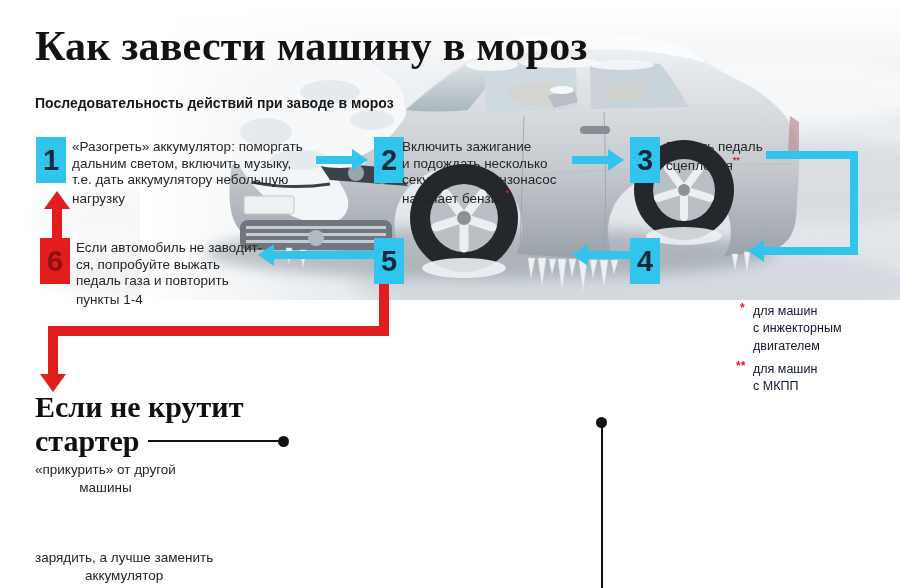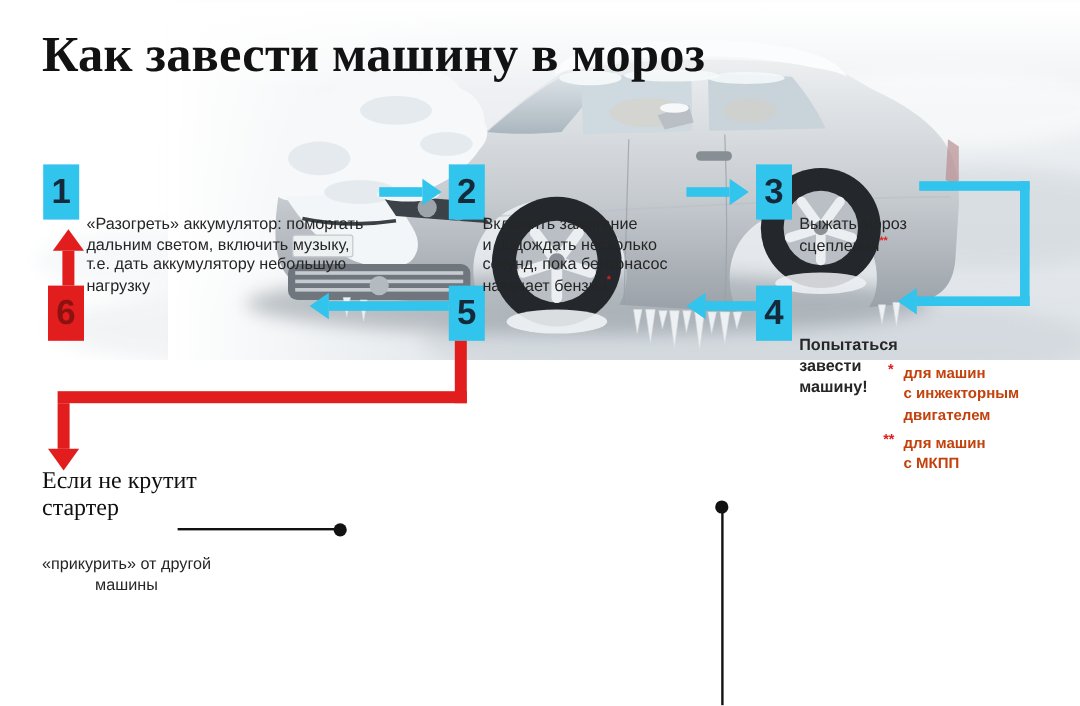--- a/index.html
+++ b/index.html
@@ -17,21 +17,21 @@
          font-size:42px;line-height:1.05;color:#121212;letter-spacing:.2px;}
   #subtitle{left:35px;top:95px;font-size:14px;font-weight:bold;color:#181818;}
   
   .stepbox{width:30px;height:46px;display:flex;align-items:center;justify-content:center;
            font-weight:bold;font-size:29px;line-height:1;}
   .box-cyan{background:var(--cyan);color:var(--navy);}
   .box-red{background:var(--red);color:var(--darkred);}
   #box1{left:36px;top:137px} #box2{left:374px;top:137px} #box3{left:630px;top:137px}
   #box4{left:630px;top:238px} #box5{left:374px;top:238px} #box6{left:40px;top:238px}
   
-  .steptext{font-size:13.5px;line-height:1.24;color:var(--ink);white-space:pre-line;margin-top:40px;}
+  .steptext{font-size:13.5px;line-height:1.24;color:var(--ink);white-space:pre-line;}
   #text1{left:72px;top:139px} #text2{left:402px;top:139px} #text3{left:666px;top:139px}
   #text4{left:666px;top:240px;font-weight:bold}
   #text5{left:410px;top:240px} #text6{left:76px;top:240px}
   sup.mark{color:var(--red);font-size:9px;font-weight:bold;position:relative;top:-1px;}
   
   .cshaft{background:var(--cyan);}
   .head-right{width:0;height:0;border-top:11px solid transparent;border-bottom:11px solid transparent;border-left:16px solid var(--cyan);}
   .head-left{width:0;height:0;border-top:11px solid transparent;border-bottom:11px solid transparent;border-right:16px solid var(--cyan);}
   #arr12-shaft{left:316px;top:156px;width:36px;height:8px}
   #arr12-head{left:352px;top:149px}
@@ -47,26 +47,26 @@
   #arr56-head{left:258px;top:244px}
   
   .rshaft{background:var(--red);}
   #arr61-shaft{left:52px;top:209px;width:10px;height:29px}
   #arr61-head{left:44px;top:191px;width:0;height:0;border-left:13px solid transparent;border-right:13px solid transparent;border-bottom:18px solid var(--red);}
   #red5-v1{left:379px;top:284px;width:10px;height:52px}
   #red5-h{left:48px;top:326px;width:341px;height:10px}
   #red5-v2{left:48px;top:336px;width:10px;height:38px}
   #red5-head{left:40px;top:374px;width:0;height:0;border-left:13px solid transparent;border-right:13px solid transparent;border-top:18px solid var(--red);}
   
-  #starter-heading{left:35px;top:390px;font-family:"Liberation Serif",serif;font-weight:400;
-                   font-size:20px;line-height:1.12;color:#101010;white-space:pre-line;}
+  #starter-heading{left:35px;top:390px;font-family:"Liberation Serif",serif;font-weight:700;
+                   font-size:30px;line-height:1.12;color:#101010;white-space:pre-line;}
   .starter-item{left:35px;font-size:13.5px;line-height:1.26;color:var(--ink);white-space:pre-line;text-align:center;}
   #item1{top:461px} #item2{top:506px} #item3{top:549px}
   
-  .footnote{font-size:12.5px;line-height:1.38;color:#c2410c;white-space:pre-line;font-weight:bold;}
+  .footnote{font-size:12.5px;line-height:1.38;color:#0f172a;white-space:pre-line;}
   .fnmark{color:var(--red);font-size:12px;font-weight:bold;}
   #fn1mark{left:740px;top:301px} #fn1{left:753px;top:303px}
   #fn2mark{left:736px;top:359px} #fn2{left:753px;top:361px}
   
   #hood-callout-line{left:148px;top:440px;width:132px;height:2px;background:#121212;}
   #hood-callout-dot{left:278px;top:436px;width:11px;height:11px;border-radius:50%;background:#121212;}
   #door-callout-line{left:601px;top:427px;width:2px;height:161px;background:#121212;}
   #door-callout-dot{left:596px;top:417px;width:11px;height:11px;border-radius:50%;background:#121212;}
   #car-svg{left:0;top:288;}
 </style>
@@ -213,41 +213,43 @@
       <polygon points="600,548 608,548 604,575"></polygon>
       <polygon points="611,548 618,548 614,562"></polygon>
       <polygon points="286,536 292,536 289,552"></polygon>
       <polygon points="300,538 306,538 303,556"></polygon>
       <polygon points="732,542 738,542 735,558"></polygon>
       <polygon points="744,540 750,540 747,560"></polygon>
     </g>
   </svg>
 
   <div id="title" class="abs">Как завести машину в мороз</div>
+  <div id="subtitle" class="abs">Последовательность действий при заводе в мороз</div>
 
   <div id="box1" class="abs stepbox box-cyan">1</div>
   <div id="box2" class="abs stepbox box-cyan">2</div>
   <div id="box3" class="abs stepbox box-cyan">3</div>
   <div id="box4" class="abs stepbox box-cyan">4</div>
   <div id="box5" class="abs stepbox box-cyan">5</div>
   <div id="box6" class="abs stepbox box-red">6</div>
 
   <div id="text1" class="abs steptext"><span>«Разогреть» аккумулятор: поморгать
 дальним светом, включить музыку,
 т.е. дать аккумулятору небольшую
 нагрузку</span><sup class="mark"></sup></div>
   <div id="text2" class="abs steptext"><span>Включить зажигание
 и подождать несколько
 секунд, пока бензонасос
 накачает бензин</span><sup class="mark">*</sup></div>
-  <div id="text3" class="abs steptext"><span>Выжать мороз
+  <div id="text3" class="abs steptext"><span>Выжать педаль
 сцепления</span><sup class="mark">**</sup></div>
-  <div id="text4" class="abs steptext"><span>Попытаться
-завести
-машину!</span><sup class="mark"></sup></div>
+  <div id="text6" class="abs steptext"><span>Если автомобиль не заводит-
+ся, попробуйте выжать
+педаль газа и повторить
+пункты 1-4</span><sup class="mark"></sup></div>
 
   <div id="arr12-shaft" class="abs cshaft"></div>
   <div id="arr12-head" class="abs head-right"></div>
   <div id="arr23-shaft" class="abs cshaft"></div>
   <div id="arr23-head" class="abs head-right"></div>
   <div id="conn34-h1" class="abs cshaft"></div>
   <div id="conn34-v" class="abs cshaft"></div>
   <div id="conn34-h2" class="abs cshaft"></div>
   <div id="conn34-head" class="abs head-left"></div>
   <div id="arr45-shaft" class="abs cshaft"></div>
@@ -259,20 +261,22 @@
   <div id="arr61-head" class="abs"></div>
   <div id="red5-v1" class="abs rshaft"></div>
   <div id="red5-h" class="abs rshaft"></div>
   <div id="red5-v2" class="abs rshaft"></div>
   <div id="red5-head" class="abs"></div>
 
   <div id="starter-heading" class="abs">Если не крутит
 стартер</div>
   <div id="item1" class="abs starter-item"><span>«прикурить» от другой
 машины</span><sup class="mark"></sup></div>
+  <div id="item3" class="abs starter-item"><span>зарядить, а лучше заменить
+аккумулятор</span><sup class="mark"></sup></div>
 
   <div id="fn1mark" class="abs fnmark">*</div>
   <div id="fn1" class="abs footnote">для машин
 с инжекторным
 двигателем</div>
   <div id="fn2mark" class="abs fnmark">**</div>
   <div id="fn2" class="abs footnote">для машин
 с МКПП</div>
 
   <div id="hood-callout-line" class="abs"></div>

